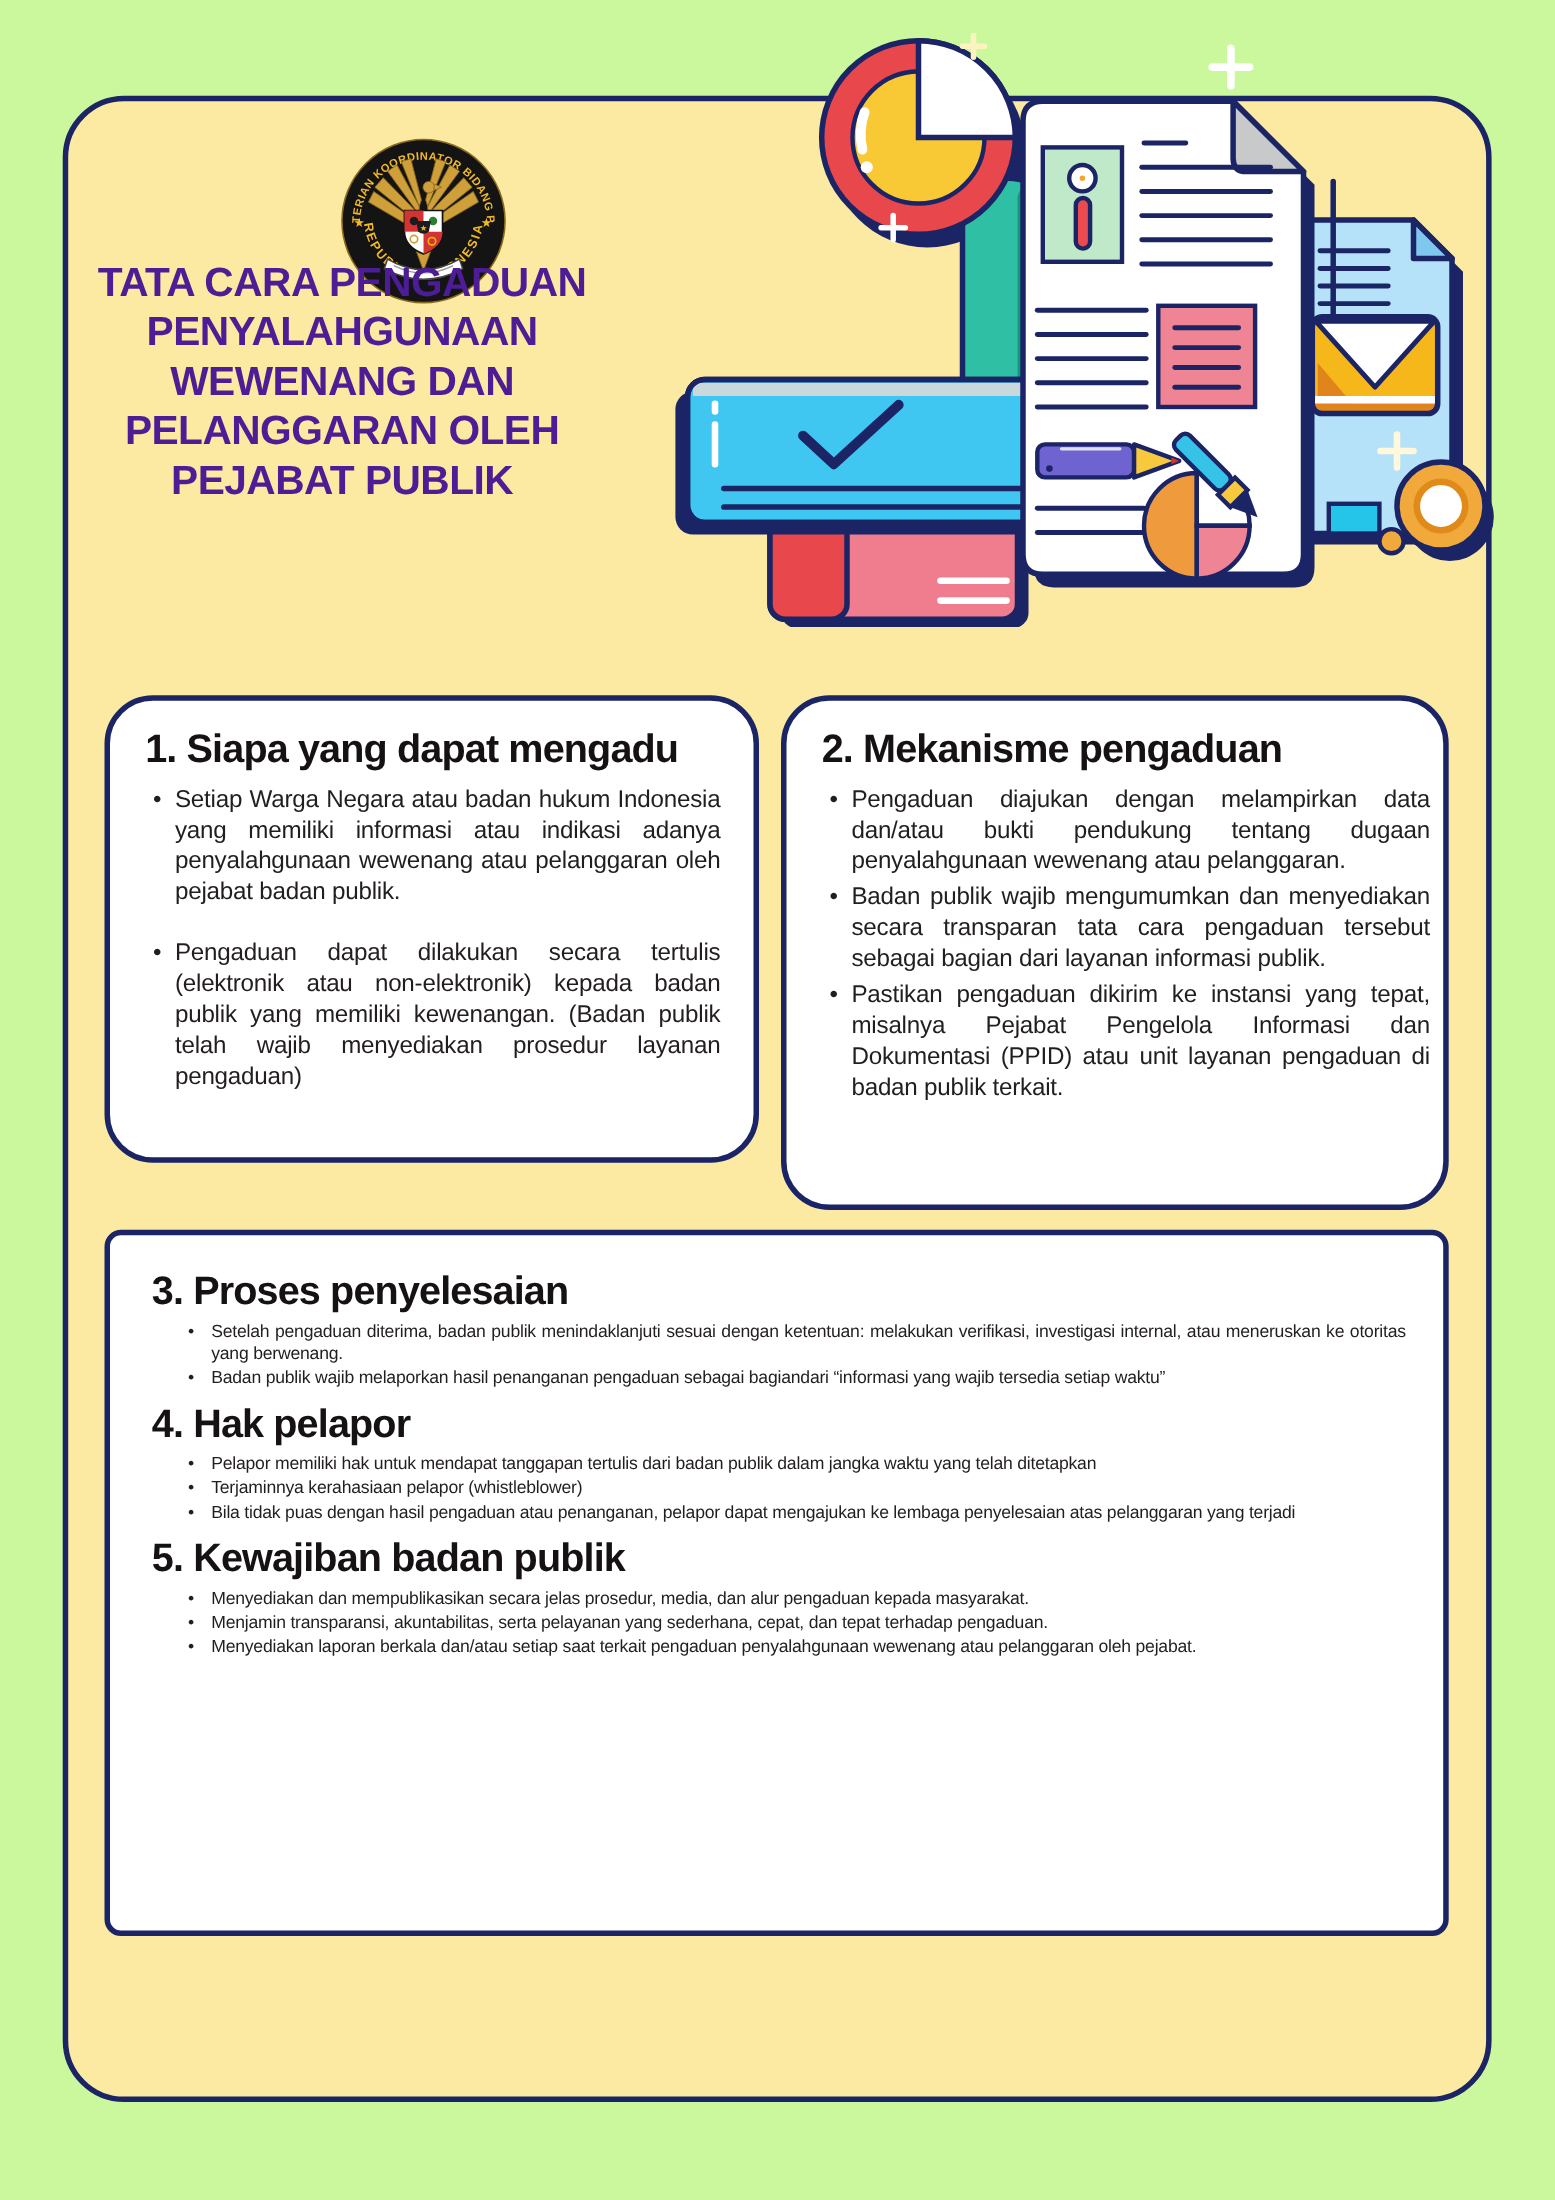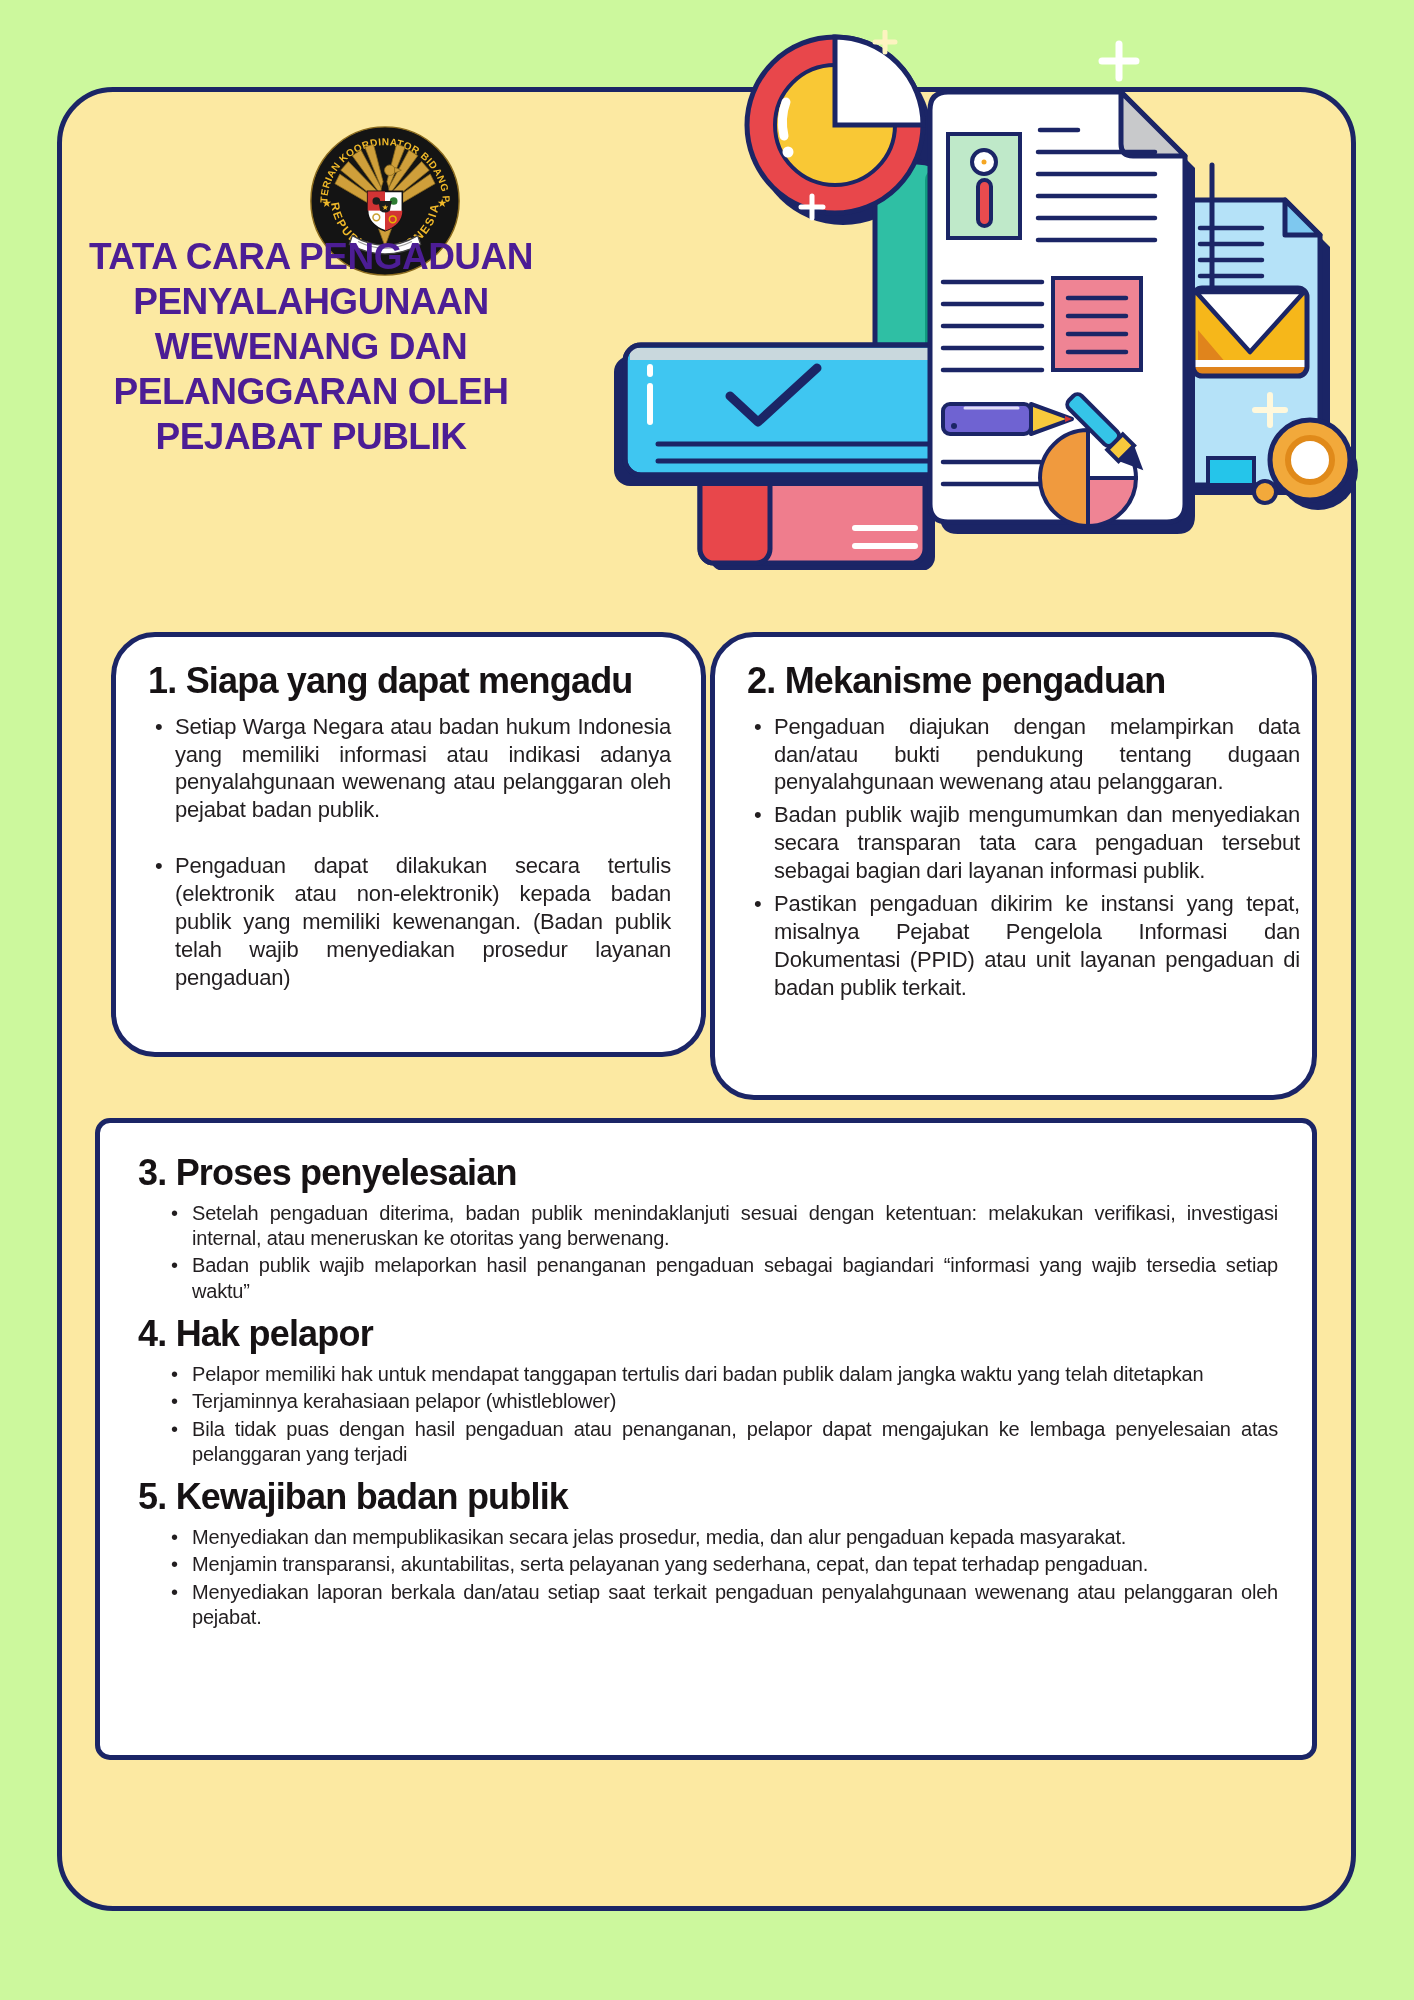--- a/index.html
+++ b/index.html
@@ -18,38 +18,38 @@
   .title{
     position:absolute;left:78px;top:234px;width:466px;z-index:2;
     text-align:center;color:#4c1d95;font-weight:700;
     font-size:37px;line-height:45px;letter-spacing:-0.5px;
   }
   .illus{position:absolute;left:610px;top:30px;width:750px;height:540px;z-index:3;}
   .card{
     position:absolute;box-sizing:border-box;background:#ffffff;
     border:5px solid #1b2566;border-radius:44px;z-index:2;
   }
-  #card1{left:111px;top:632px;width:595px;height:425px;padding:24px 30px 18px 32px;}
+  #card1{left:95px;top:632px;width:595px;height:425px;padding:24px 30px 18px 32px;}
   #card2{left:710px;top:632px;width:607px;height:468px;padding:24px 12px 18px 32px;}
   #card3{left:95px;top:1118px;width:1222px;height:642px;padding:20px 34px 18px 38px;border-radius:15px;}
   .card h2{
     margin:0 0 12px 0;font-size:36px;line-height:1.1;font-weight:700;
     color:#161214;letter-spacing:-0.8px;
   }
   .small-body .blt{font-size:22px;line-height:1.27;}
   .blt{
     position:relative;padding-left:27px;text-align:justify;
     color:#221e20;letter-spacing:-0.2px;
   }
   .blt::before{content:"\2022";position:absolute;left:7px;top:0;}
   #card1 .blt + .blt{margin-top:28px;}
   #card2 .blt + .blt{margin-top:5px;}
   .section{margin-bottom:6px;}
   .section h2{margin:10px 0 8px 0;}
-  .section .blt{font-size:20px;line-height:1.27;margin:2px 0 2px 26px;padding-left:28px;}
+  .section .blt{font-size:16px;line-height:1.27;margin:2px 0 2px 26px;padding-left:28px;}
   svg text.ring{font-family:"Liberation Sans", sans-serif;font-weight:700;}
 </style>
 </head>
 <body>
 
 <div class="panel"></div>
 
 <div class="logo">
   <svg viewBox="0 0 160 160" width="154" height="158">
     <circle cx="80" cy="80" r="77" fill="#141414" stroke="#8a6a1d" stroke-width="1.5"></circle>

